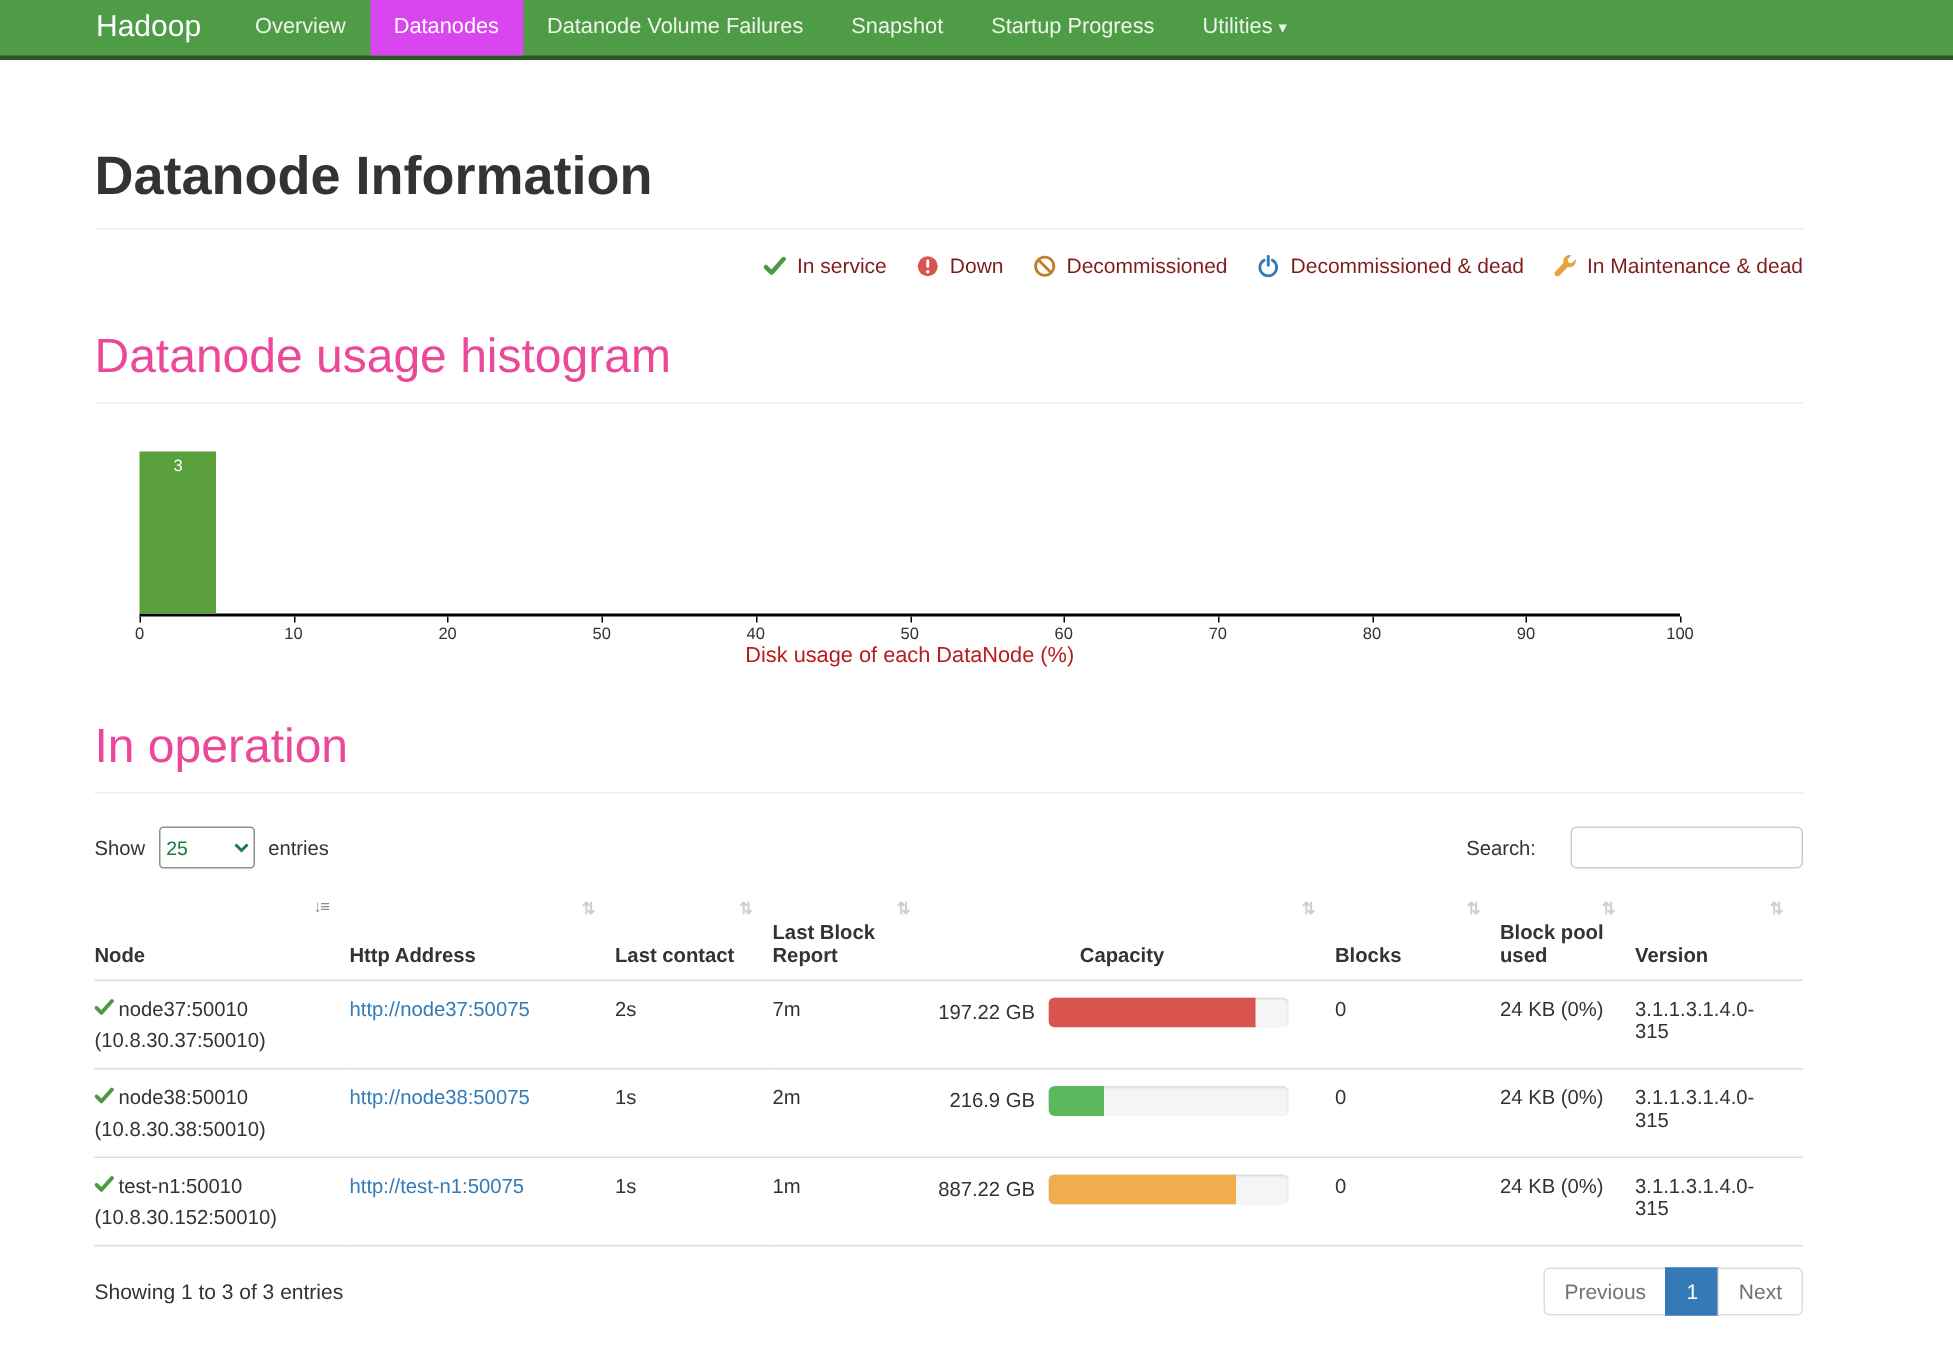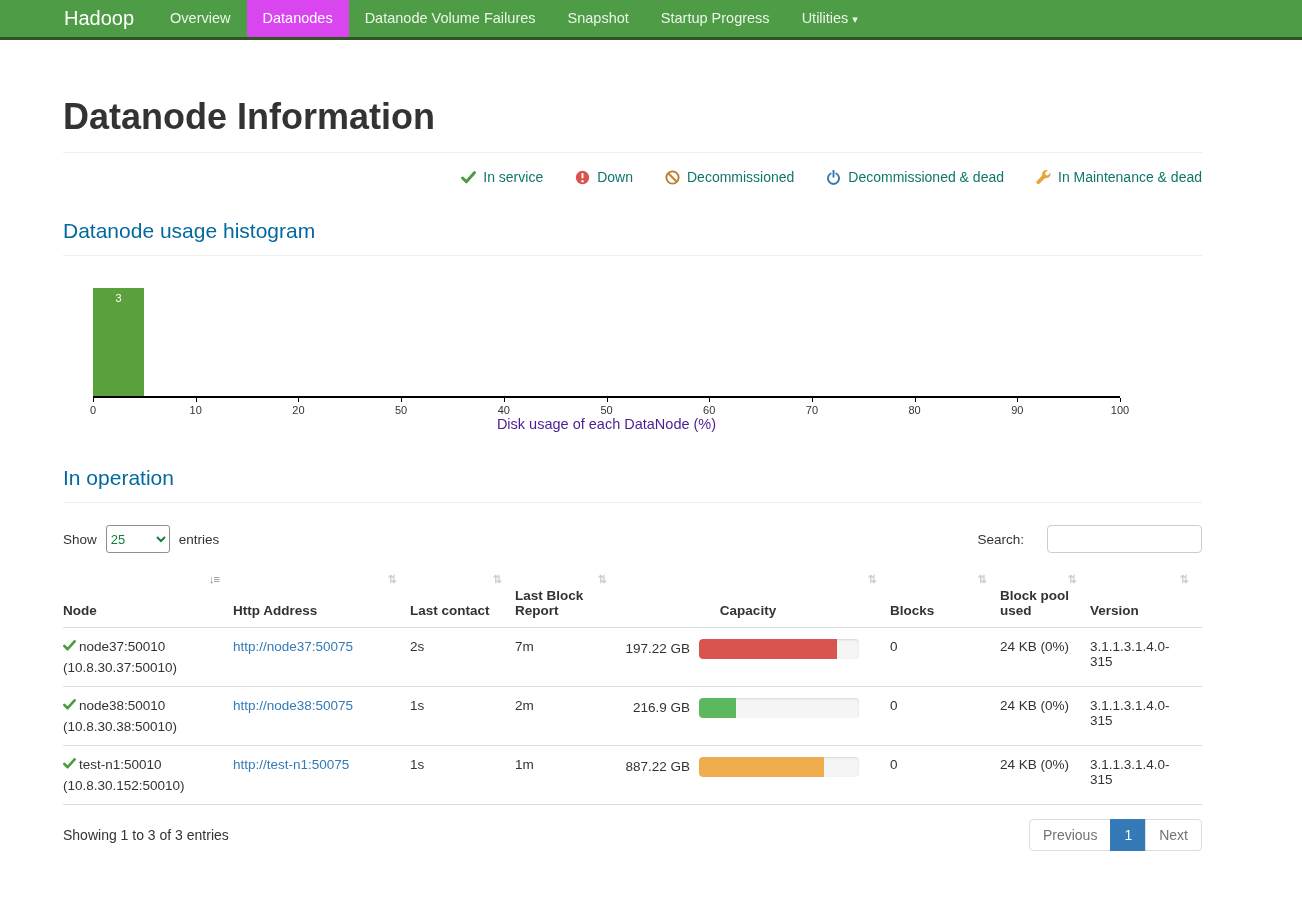--- a/index.html
+++ b/index.html
@@ -13,39 +13,39 @@
     height:40px; background:#4e9c45; border-bottom:3px solid #2f5526;
     display:flex; align-items:stretch; white-space:nowrap;
   }
   .brand{ color:#fff; font-size:20px; line-height:37px; padding:0 20px 0 64px; cursor:pointer; }
   .nav-item{ color:#edf5ea; font-size:14.5px; line-height:37px; padding:0 16px; cursor:pointer; }
   .nav-item.active{ background:#d946ef; color:#fff; }
   .caret{ font-size:11px; margin-left:4px; }
   
   .container{ margin:0 100px 0 63px; width:1139px; }
   h1{ font-size:36px; font-weight:700; color:#333; margin:56px 0 14px; }
-  h2.section{ font-size:21px; font-weight:400; color:#0369a1; margin:34px 0 12px; }
+  h2.section{ font-size:32px; font-weight:400; color:#ec4899; margin:34px 0 12px; }
   hr{ border:none; border-top:1px solid #eee; margin:0 0 6px; }
   
-  .legend{ display:flex; justify-content:flex-end; align-items:center; gap:32px;
-           margin:16px 0 6px; font-size:14px; color:#0f766e; }
+  .legend{ display:flex; justify-content:flex-end; align-items:center; gap:20px;
+           margin:16px 0 6px; font-size:14px; color:#7f1d1d; }
   .legend-item{ display:flex; align-items:center; gap:7px; }
   .licon{ display:inline-flex; width:15px; height:15px; }
   .licon svg{ width:15px; height:15px; }
   
   .chart{ margin:32px 0 26px 30px; width:1027px; }
   .hist-plot{ position:relative; height:110px; border-bottom:2px solid #000; }
   .hist-bar{ position:absolute; bottom:0; height:100%; text-align:center;
              color:#fff; font-size:11px; padding-top:4px; }
   .hist-axis{ position:relative; height:22px; }
   .tick{ position:absolute; top:0; width:0; }
   .tick i{ position:absolute; left:0; top:0; height:4px; border-left:1px solid #000; }
   .tick b{ position:absolute; top:6px; left:0; transform:translateX(-50%);
            font-weight:400; font-size:11px; color:#333; }
-  .x-label{ text-align:center; font-size:14.5px; color:#4c1d95; margin-top:-4px; }
+  .x-label{ text-align:center; font-size:14.5px; color:#b91c1c; margin-top:-4px; }
   
   .dt-controls{ display:flex; justify-content:space-between; align-items:center; margin:22px 0 16px; }
   .dt-length{ display:flex; align-items:center; font-size:13.5px; }
   .dt-length select{ width:64px; height:28px; margin:0 9px; border:1px solid #8f8f8f;
                      border-radius:3px; font-size:13px; color:#15803d; background:#fff;
                      font-family:"Liberation Sans", sans-serif; }
   .dt-search{ display:flex; align-items:center; font-size:13.5px;gap:14px; }
   .dt-search input{ width:155px; height:28px; margin-left:9px; border:1px solid #ccc;
                     border-radius:4px; padding:3px 8px; font-size:13px;
                     font-family:"Liberation Sans", sans-serif; }

